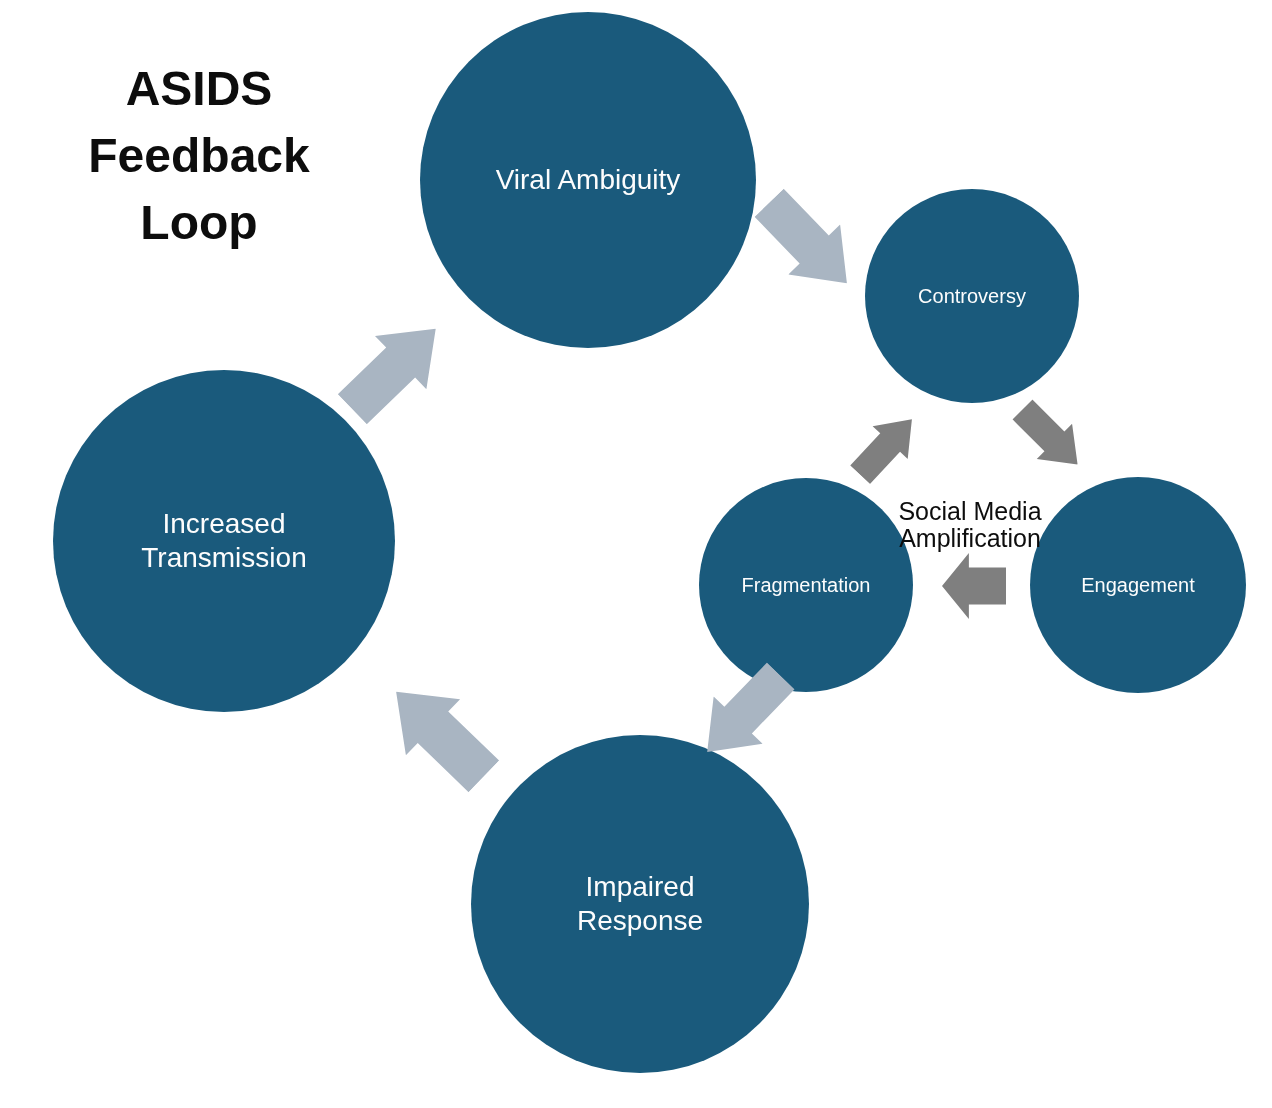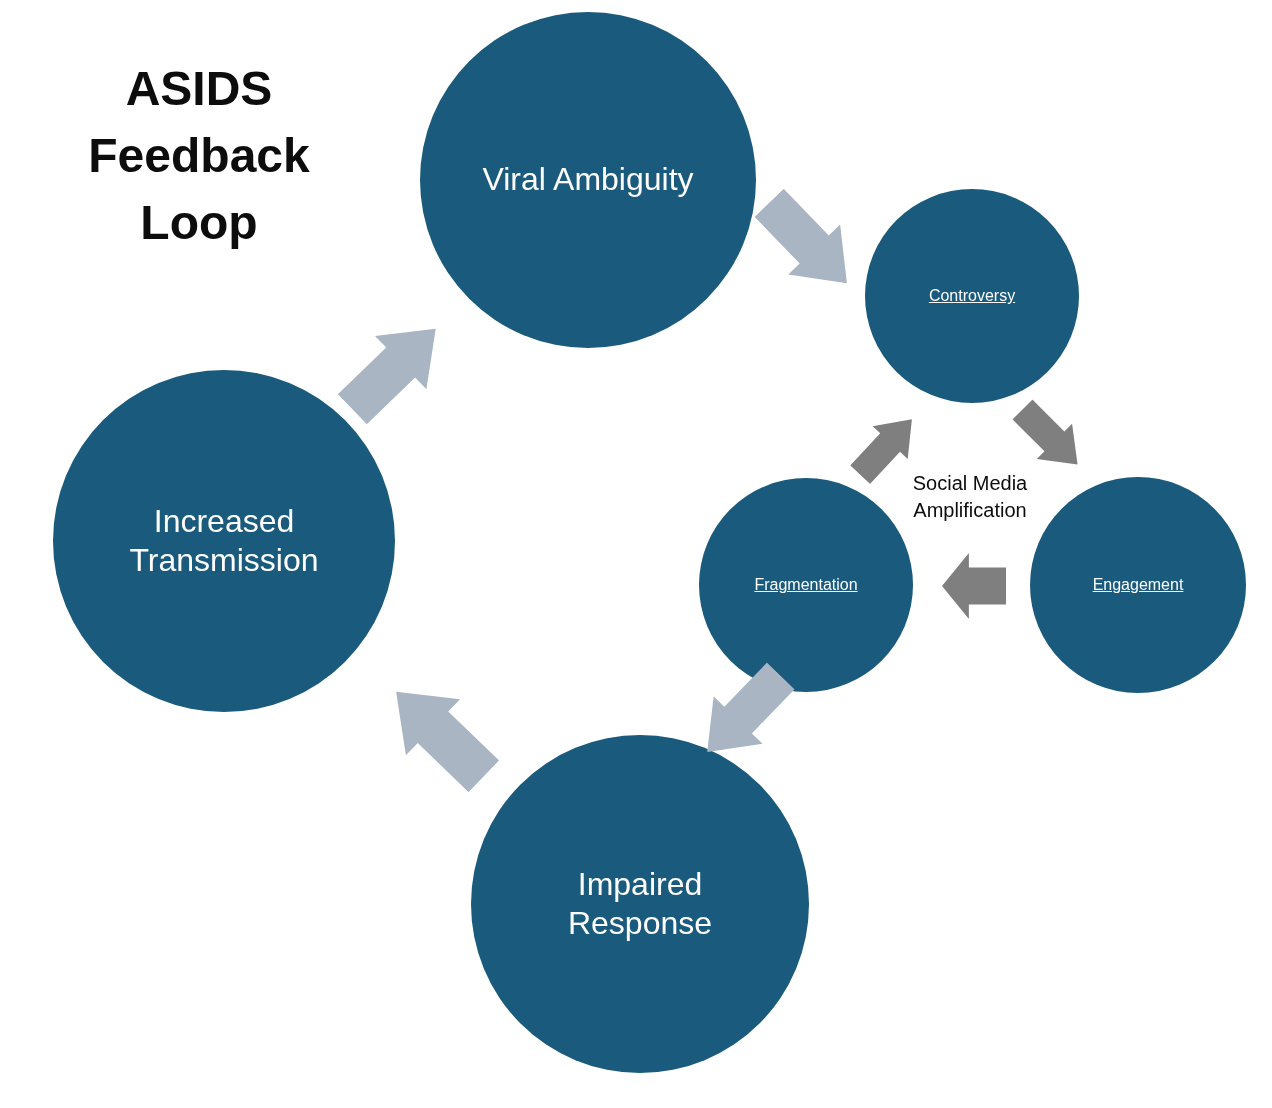--- a/index.html
+++ b/index.html
@@ -36,40 +36,40 @@
     display: flex;
     align-items: center;
     justify-content: center;
     text-align: center;
   }
   .node .node-label {
     display: inline-block;
     line-height: 1.22;
     font-weight: 500;
   }
-  .node-lg { font-size: 32px; }
-  .node-sm { font-size: 16px; text-decoration: underline; }
+  .node-lg { font-size: 28px; }
+  .node-sm { font-size: 20px; }
 
   #node-viral-ambiguity      { left: 420px; top: 12px;  width: 336px; height: 336px; }
   #node-controversy          { left: 865px; top: 189px; width: 214px; height: 214px; }
   #node-engagement           { left: 1030px; top: 477px; width: 216px; height: 216px; }
   #node-fragmentation        { left: 699px; top: 478px; width: 214px; height: 214px; }
   #node-impaired-response    { left: 471px; top: 735px; width: 338px; height: 338px; }
   #node-increased-transmission { left: 53px; top: 370px; width: 342px; height: 342px; }
 
   #node-impaired-response .node-label { max-width: 210px; }
   #node-increased-transmission .node-label { max-width: 255px; }
 
   .center-label {
     position: absolute;
     left: 850px;
-    top: 470px;
+    top: 498px;
     width: 240px;
     text-align: center;
-    font-size: 20px;
+    font-size: 25px;
     line-height: 27px;
     color: var(--label_text, #0D0D0D);
     white-space: pre-line;
   }
   .arrow { position: absolute; }
   .arrow polygon { stroke: none; }
   .arrow-outer polygon { fill: var(--outer_arrow, #A9B5C2); }
   .arrow-inner polygon { fill: var(--inner_arrow, #7F7F7F); }
 
   #arrow-va-c   { left: 752px;  top: 207px; width: 112px; height: 72px; transform: rotate(46deg); }

